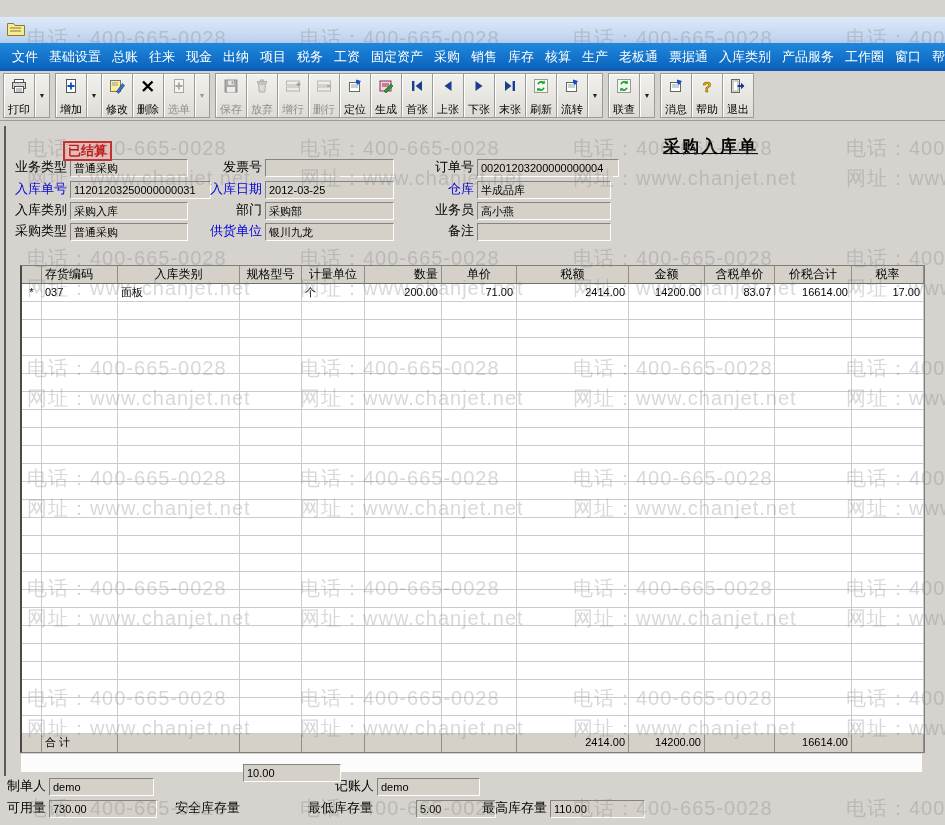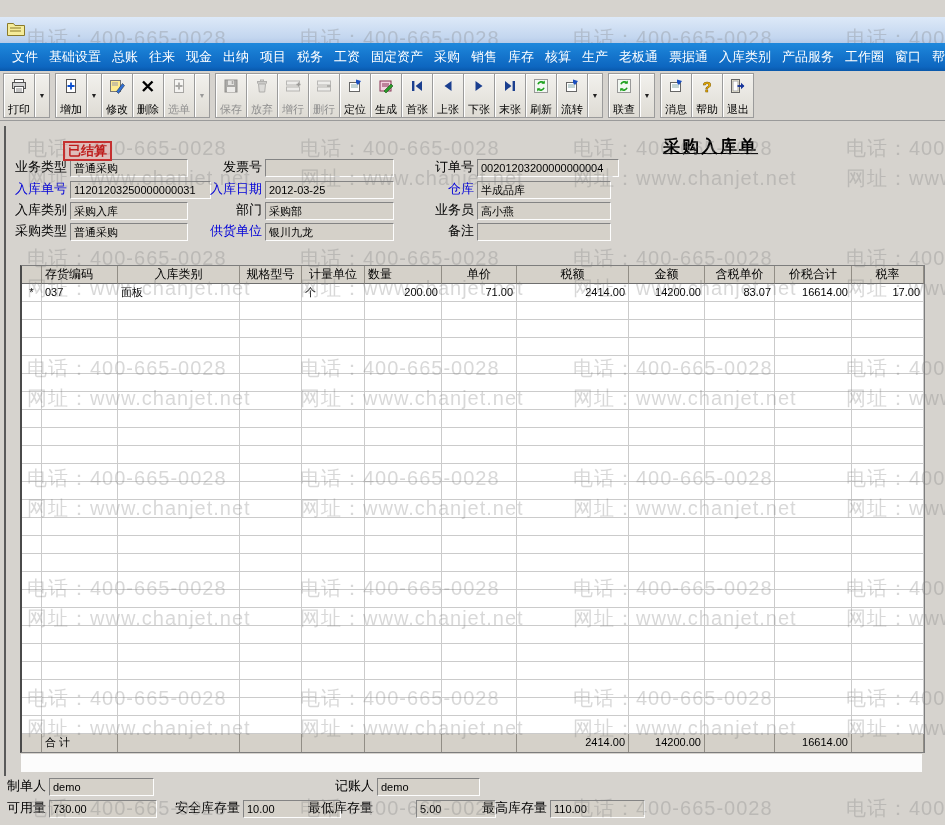--- a/index.html
+++ b/index.html
@@ -360,21 +360,21 @@
       <div class="ffield" style="left: 477px; top: 223px; width: 126px;"></div>
     </div>
 
   <div id="grid">
       <div class="grow ghead">
         <div class="gcell" style="width: 20px; flex: 0 0 20px; text-align: center;"></div>
         <div class="gcell" style="width: 76px; flex: 0 0 76px; text-align: left;">存货编码</div>
         <div class="gcell" style="width: 122px; flex: 0 0 122px; text-align: center;">入库类别</div>
         <div class="gcell" style="width: 62px; flex: 0 0 62px; text-align: center;">规格型号</div>
         <div class="gcell" style="width: 63px; flex: 0 0 63px; text-align: center;">计量单位</div>
-        <div class="gcell" style="width: 77px; flex: 0 0 77px; text-align: left;">数量</div>
+        <div class="gcell" style="width: 77px; flex: 0 0 77px; text-align: right;">数量</div>
         <div class="gcell" style="width: 75px; flex: 0 0 75px; text-align: center;">单价</div>
         <div class="gcell" style="width: 112px; flex: 0 0 112px; text-align: center;">税额</div>
         <div class="gcell" style="width: 76px; flex: 0 0 76px; text-align: center;">金额</div>
         <div class="gcell" style="width: 70px; flex: 0 0 70px; text-align: center;">含税单价</div>
         <div class="gcell" style="width: 77px; flex: 0 0 77px; text-align: center;">价税合计</div>
         <div class="gcell" style="width: 72px; flex: 0 0 72px; text-align: center;">税率</div>
       </div>
       <div class="grow gdata">
         <div class="gcell" style="width: 20px; flex: 0 0 20px; text-align: center;">*</div>
         <div class="gcell" style="width: 76px; flex: 0 0 76px; text-align: left;">037</div>
@@ -743,21 +743,21 @@
   <div id="whitestrip"></div>
 
   <div id="footerfields">
       <div class="flabel" style="left: -44px; top: 777px;">制单人</div>
       <div class="ffield" style="left: 49px; top: 778px; width: 97px;">demo</div>
       <div class="flabel" style="left: 284px; top: 777px;">记账人</div>
       <div class="ffield" style="left: 377px; top: 778px; width: 95px;">demo</div>
       <div class="flabel" style="left: -44px; top: 799px;">可用量</div>
       <div class="ffield" style="left: 49px; top: 800px; width: 100px;">730.00</div>
       <div class="flabel" style="left: 150px; top: 799px;">安全库存量</div>
-      <div class="ffield" style="left: 243px; top: 800px; width: 90px;">10.00</div>
+      <div class="ffield" style="left: 243px; top: 764px; width: 90px;">10.00</div>
       <div class="flabel" style="left: 283px; top: 799px;">最低库存量</div>
       <div class="ffield" style="left: 376px; top: 800px; width: 72px; margin-left: 40px;">5.00</div>
       <div class="flabel" style="left: 457px; top: 799px;">最高库存量</div>
       <div class="ffield" style="left: 550px; top: 800px; width: 87px;">110.00</div>
     </div>
 
   <div id="watermark">
       <div class="wm" style="left: 27px; top: 25px;">电话：400-665-0028</div>
       <div class="wm" style="left: 300px; top: 25px;">电话：400-665-0028</div>
       <div class="wm" style="left: 573px; top: 25px;">电话：400-665-0028</div>

